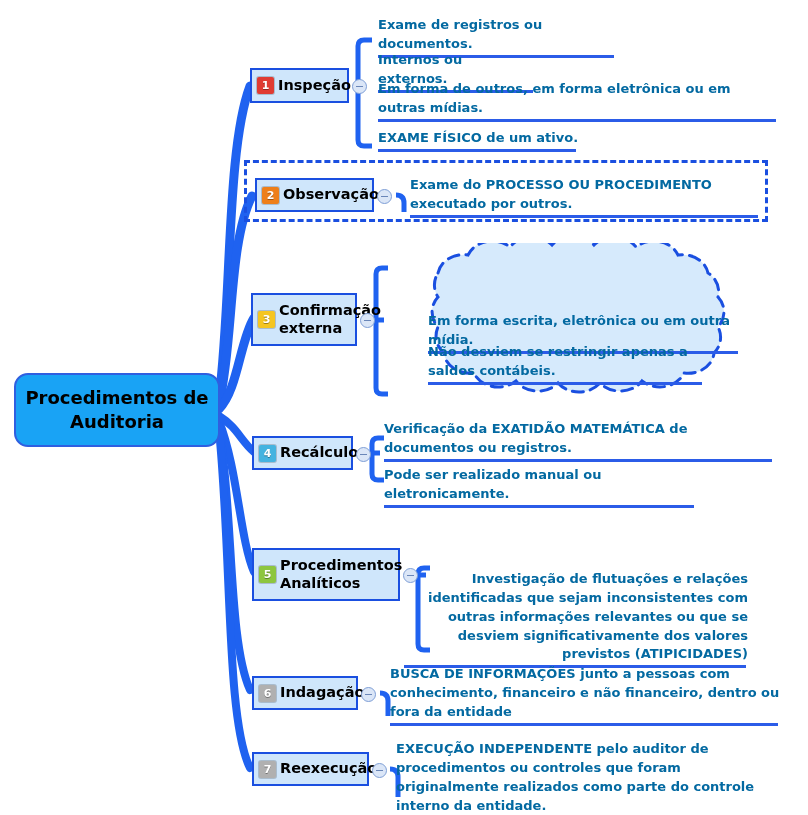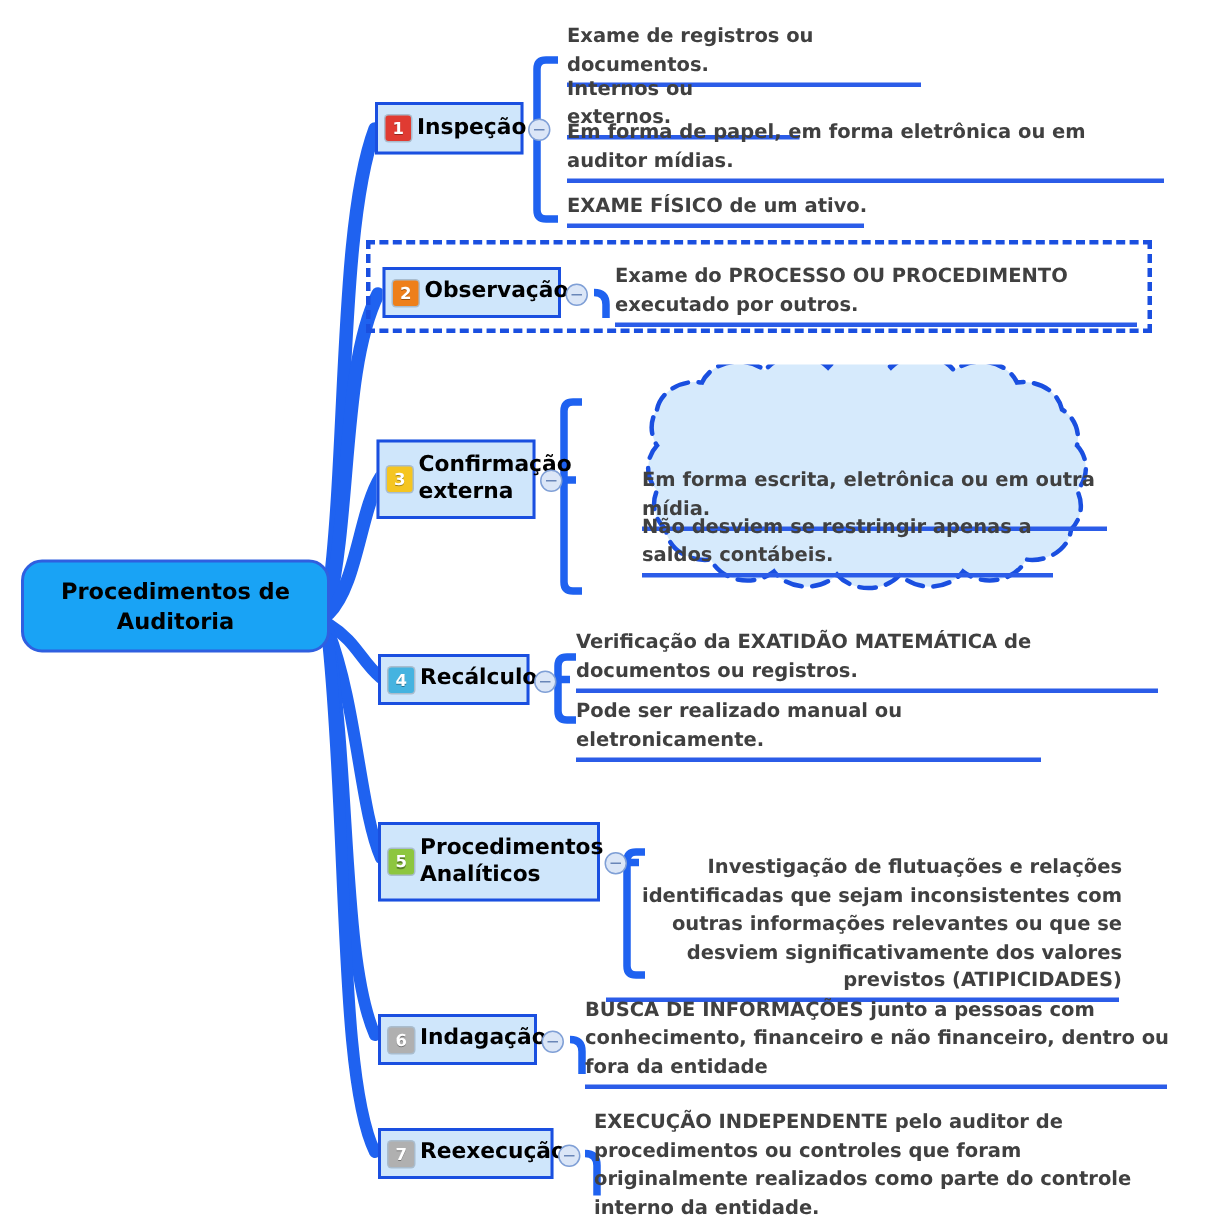--- a/index.html
+++ b/index.html
@@ -10,28 +10,28 @@
     overflow:hidden;
     position:relative;
   }
   #map{position:absolute;left:0;top:0;width:808px;height:815px;}
   svg.links{position:absolute;left:0;top:0;width:808px;height:815px;pointer-events:none;}
 
   
   .central{
     position:absolute;
     left:14px;top:373px;
-    width:206px;height:62px;
+    width:206px;height:74px;
     background:#19a3f5;
     border:2px solid #2f5fe0;
     border-radius:14px;
     box-sizing:border-box;
     display:flex;align-items:center;justify-content:center;
     color:#000;
-    font-weight:bold;font-size:15px;line-height:1.35;
+    font-weight:bold;font-size:18px;line-height:1.35;
     text-align:center;
     z-index:6;
   }
 
   
   .node{
     position:absolute;
     box-sizing:border-box;
     background:#cfe6fb;
     border:2.5px solid #1a4fe0;
@@ -54,21 +54,21 @@
     text-shadow:0 1px 0 rgba(0,0,0,.35);
   }
 
   
   .sub{
     position:absolute;
     box-sizing:border-box;
     z-index:5;
   }
   .sub .txt{
-    color:#404040;
+    color:#0369a1;
     font-weight:bold;
     font-size:13px;
     line-height:1.45;
     display:block;
   }
   .sub .rule{
     display:block;
     height:3px;
     background:#2b5ce8;
     margin-top:1px;
@@ -162,21 +162,21 @@
 
   <div class="sub" style="left:378px;top:16px;width:240px;">
     <span class="txt">Exame de registros ou documentos.</span>
     <span class="rule" style="width:236px;"></span>
   </div>
   <div class="sub" style="left:378px;top:51px;width:158px;">
     <span class="txt">Internos ou externos.</span>
     <span class="rule" style="width:155px;"></span>
   </div>
   <div class="sub" style="left:378px;top:80px;width:400px;">
-    <span class="txt">Em forma de papel, em forma eletrônica ou em auditor mídias.</span>
+    <span class="txt">Em forma de outros, em forma eletrônica ou em outras mídias.</span>
     <span class="rule" style="width:398px;"></span>
   </div>
   <div class="sub" style="left:378px;top:129px;width:202px;">
     <span class="txt">EXAME FÍSICO de um ativo.</span>
     <span class="rule" style="width:198px;"></span>
   </div>
 
   <div class="node" style="left:255px;top:178px;width:119px;height:34px;">
     <span class="badge" style="background:#ee7f1a;">2</span>
     <span class="label">Observação</span>

